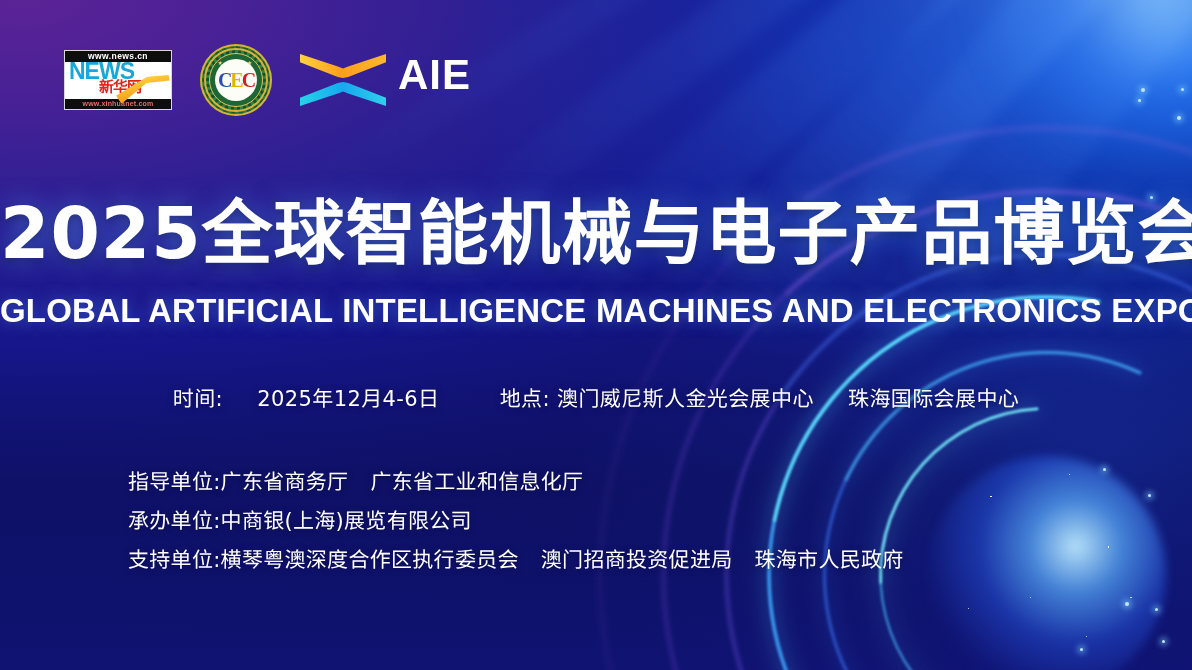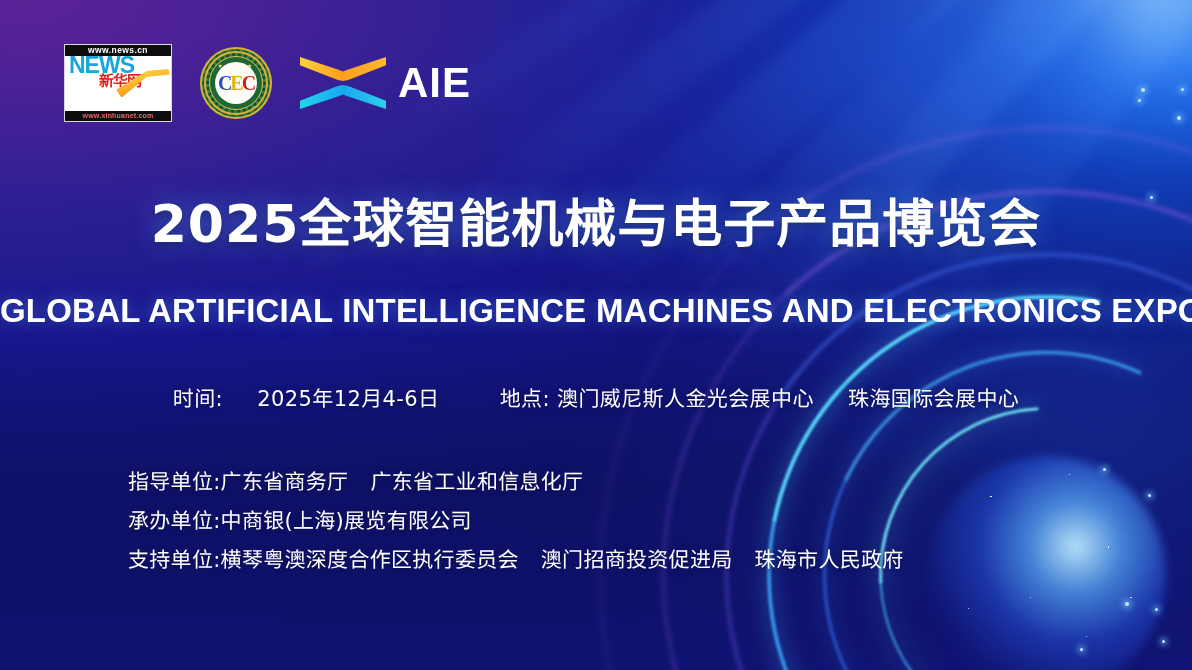--- a/index.html
+++ b/index.html
@@ -101,21 +101,21 @@
   
   .logo-row {
     position:absolute; left:64px; top:44px;
     display:flex; align-items:center; gap:28px;
     z-index:6;
   }
 
   
   .logo-xinhua {
     position:relative;
-    width:108px; height:78px;
+    width:108px; height:60px;
     background:#ffffff;
     border:1px solid #d8d8d8;
     display:flex; flex-direction:column; justify-content:space-between;
     overflow:hidden;
   }
   .xh-top {
     background:#0d0d0d; color:#ffffff;
     font-size:8.5px; font-weight:bold; letter-spacing:.4px;
     text-align:center; line-height:11px; height:11px;
     font-family:"Liberation Sans",sans-serif;
@@ -181,21 +181,21 @@
   }
   .cecc-letters .c1 { color:#2a4fb8; }
   .cecc-letters .c2 { color:#e2b400; }
   .cecc-letters .c3 { color:#cf2222; }
   .cecc-stars {
     position:absolute; top:5px; left:0; right:0;
     text-align:center; font-size:6px; color:#f0d77a; letter-spacing:2px;
   }
 
   
-  .logo-aie { display:flex; align-items:center; gap:12px; }
+  .logo-aie { display:flex; align-items:flex-start; gap:12px; }
   .aie-mark { position:relative; width:86px; height:52px; }
   .aie-top, .aie-bottom {
     position:absolute; left:0; width:86px; height:24px;
   }
   .aie-top {
     top:0;
     background:linear-gradient(90deg,#ffd23f 0%,#ff9f1c 48%,#ffb82e 100%);
     clip-path:polygon(0% 0%, 44% 52%, 50% 60%, 56% 52%, 100% 0%, 100% 34%, 56% 96%, 50% 100%, 44% 96%, 0% 34%);
   }
   .aie-bottom {
@@ -210,21 +210,21 @@
   }
 
   
   .title-cn {
     position:absolute; left:0; right:0; top:198px;
     text-align:center;
     z-index:6;
     color:#ffffff;
     font-family:"DejaVu Sans","Liberation Sans",sans-serif;
     font-weight:bold;
-    font-size:52px;
+    font-size:71px;
     line-height:1.02;
     letter-spacing:1px;
     text-shadow:0 0 24px rgba(90,160,255,.55), 0 3px 10px rgba(0,0,20,.45);
     white-space:nowrap;
   }
   .title-en {
     position:absolute; left:0; right:0; top:292px;
     text-align:center;
     z-index:6;
     color:#ffffff;

